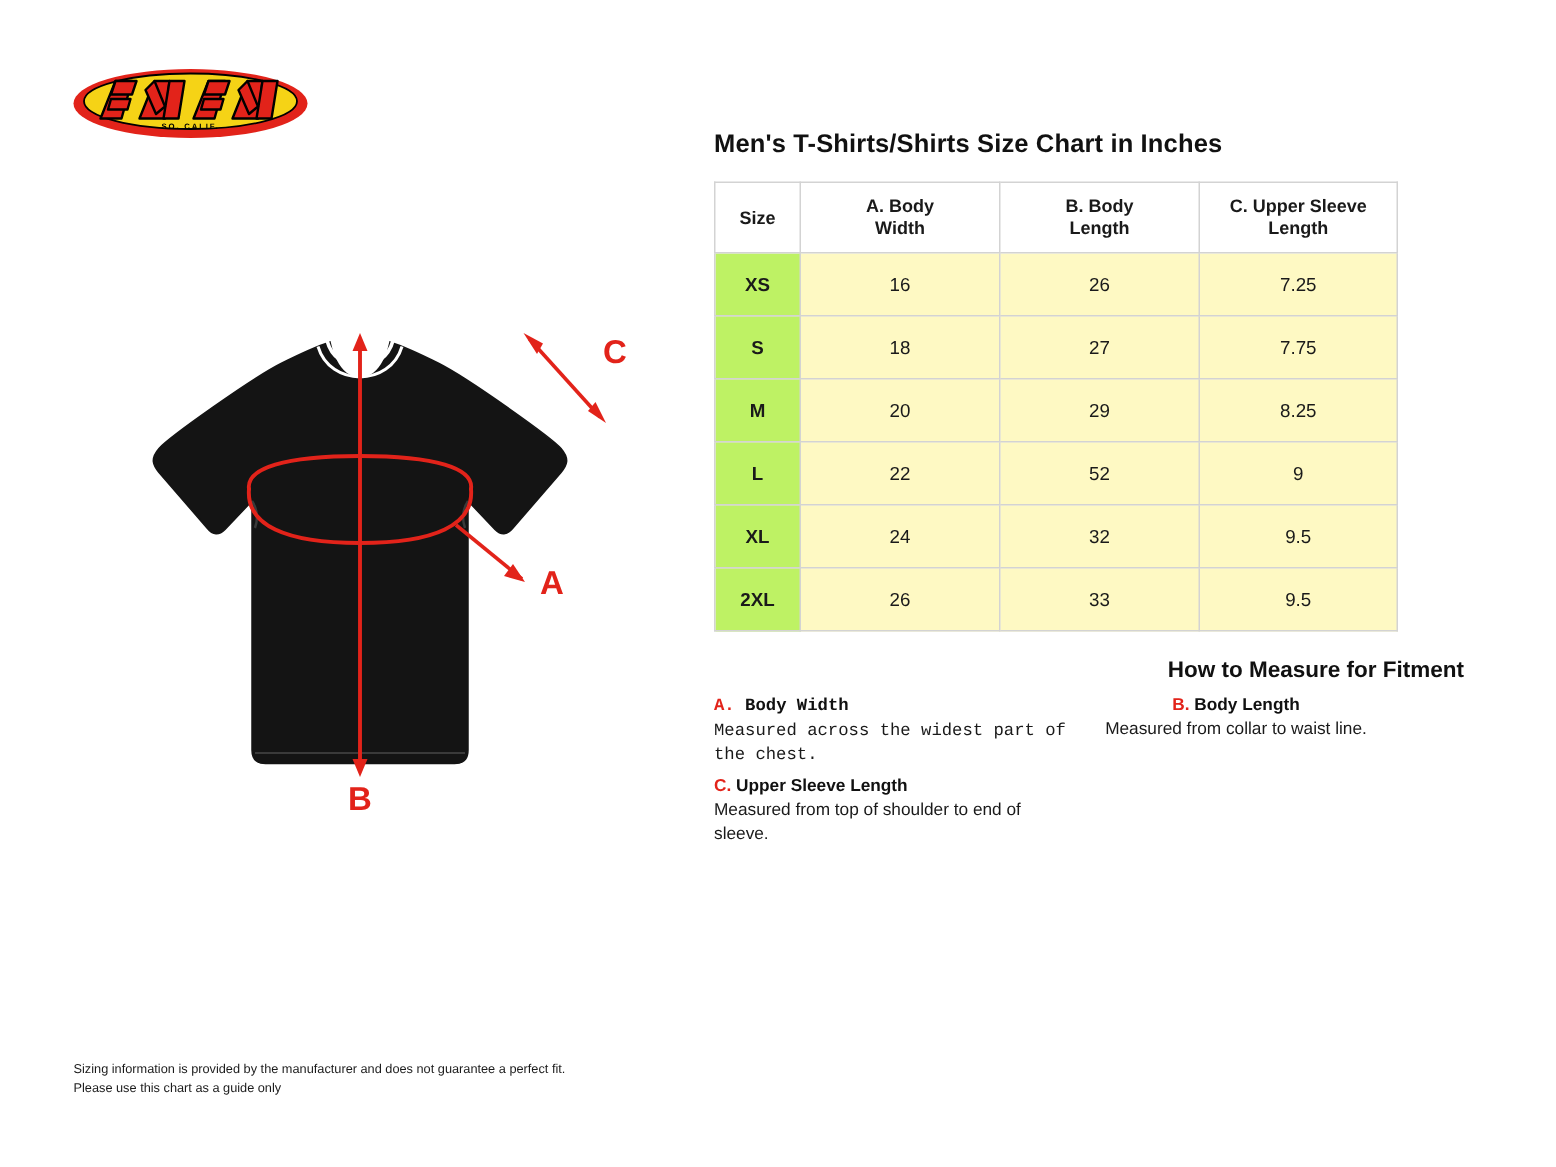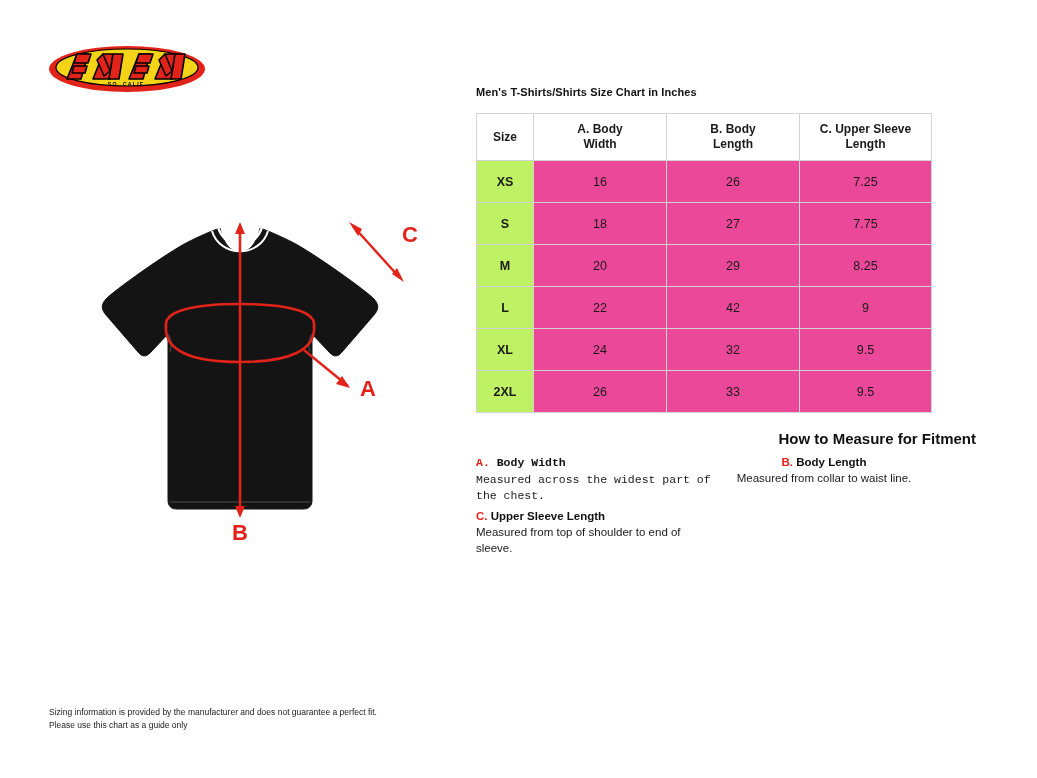--- a/index.html
+++ b/index.html
@@ -36,21 +36,21 @@
   }
 
   
   #right-col {
     position: absolute;
     left: 476px;
     top: 86px;
     width: 500px;
   }
   #chart-title {
-    font-size: 11px;
+    font-size: 17px;
     font-weight: bold;
     color: #111111;
     margin: 0 0 15px 0;
     letter-spacing: 0.1px;
   }
 
   table.size-table {
     border-collapse: collapse;
     width: 455px;
     table-layout: fixed;
@@ -64,21 +64,21 @@
   }
   table.size-table thead th {
     height: 47px;
     font-weight: bold;
     font-size: 12px;
     line-height: 1.25;
     background: #ffffff;
   }
   table.size-table tbody td {
     height: 42px;
-    background: #ec4899;
+    background: #fef9c3;
     font-weight: normal;
   }
   table.size-table tbody td.size-cell {
     font-weight: bold;
     background: #bef264;
   }
   table.size-table col.c0 { width: 57px; }
   table.size-table col.c1 { width: 133px; }
   table.size-table col.c2 { width: 133px; }
   table.size-table col.c3 { width: 132px; }
@@ -249,21 +249,21 @@
       </tr>
       <tr>
         <td class="size-cell">M</td>
         <td>20</td>
         <td>29</td>
         <td>8.25</td>
       </tr>
       <tr>
         <td class="size-cell">L</td>
         <td>22</td>
-        <td>42</td>
+        <td>52</td>
         <td>9</td>
       </tr>
       <tr>
         <td class="size-cell">XL</td>
         <td>24</td>
         <td>32</td>
         <td>9.5</td>
       </tr>
       <tr>
         <td class="size-cell">2XL</td>

